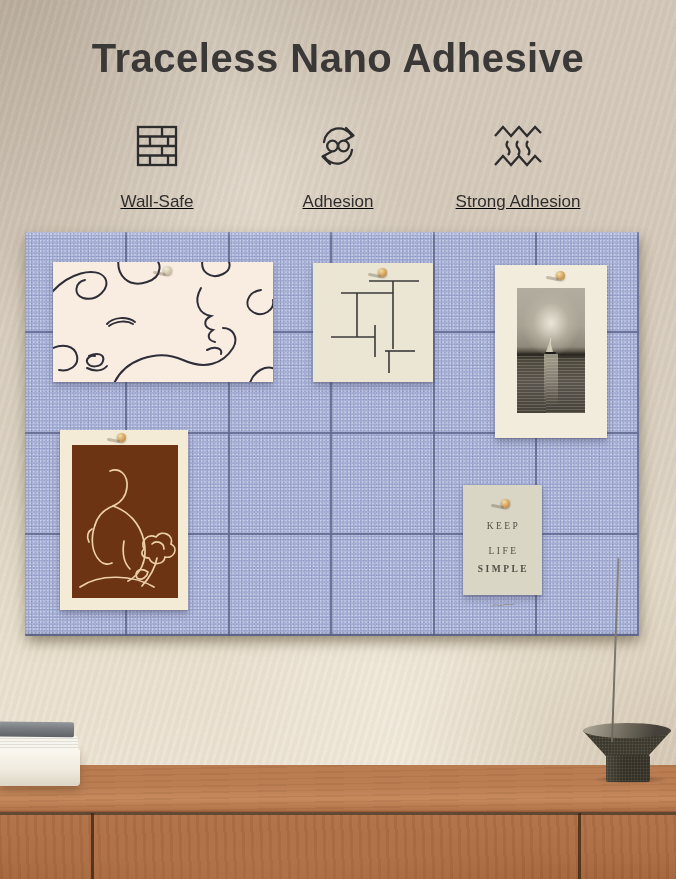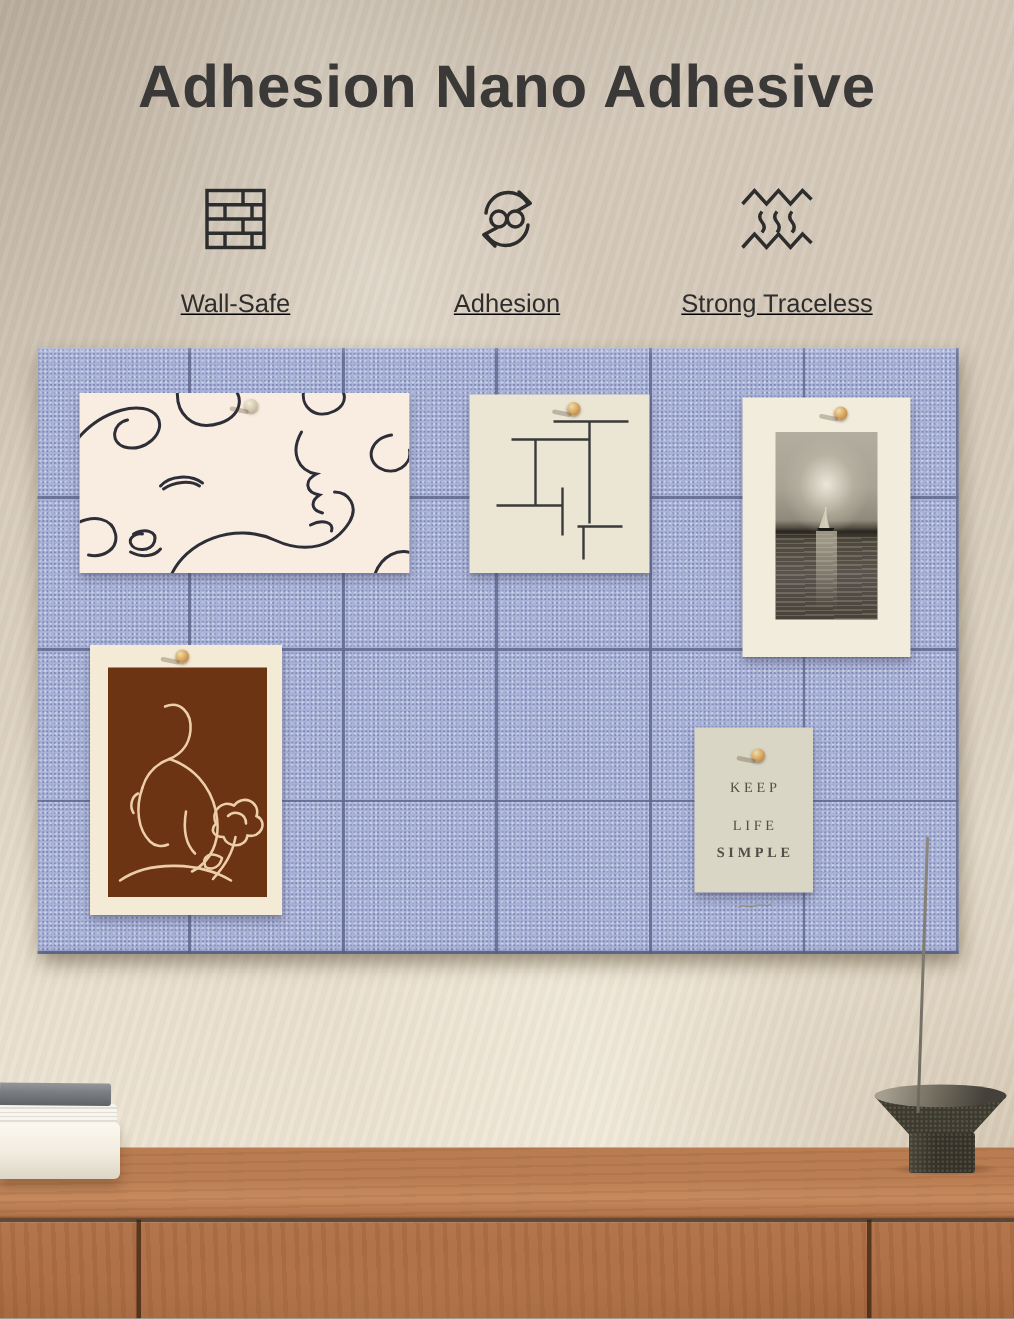--- a/index.html
+++ b/index.html
@@ -105,21 +105,21 @@
     background-color:#343128;
     background-image:radial-gradient(rgba(190,180,150,0.2) 0.6px, rgba(0,0,0,0) 1.2px),
       linear-gradient(90deg, rgba(130,125,105,0.25), rgba(0,0,0,0) 40%);background-size:3px 3px,auto;}
 </style>
 </head>
 <body>
 
 <div class="scene">
   <div class="wall-texture"></div>
 
-  <h1 class="title">Adhesion Nano Adhesive</h1>
+  <h1 class="title">Traceless Nano Adhesive</h1>
 
   <div class="feature" style="left:77px">
     <span class="f-icon">
       <svg width="50" height="48" viewBox="0 0 48 48">
         <rect x="5" y="5" width="38" height="38"></rect>
         <line x1="5" y1="14.5" x2="43" y2="14.5"></line>
         <line x1="5" y1="24" x2="43" y2="24"></line>
         <line x1="5" y1="33.5" x2="43" y2="33.5"></line>
         <line x1="29" y1="5" x2="29" y2="14.5"></line>
         <line x1="17" y1="14.5" x2="17" y2="24"></line>
@@ -149,21 +149,21 @@
   <div class="feature" style="left:438px">
     <span class="f-icon">
       <svg width="58" height="48" viewBox="0 0 56 48" stroke-linejoin="miter">
         <polyline points="5,14 13,5 21,14 29,5 37,14 45,5 51,11" fill="none"></polyline>
         <polyline points="5,43 13,34 21,43 29,34 37,43 45,34 51,40" fill="none"></polyline>
         <path d="M18,19 q-3,3.5 0,7 q3,3.5 0,7" fill="none"></path>
         <path d="M28,19 q-3,3.5 0,7 q3,3.5 0,7" fill="none"></path>
         <path d="M38,19 q-3,3.5 0,7 q3,3.5 0,7" fill="none"></path>
       </svg>
     </span>
-    <div class="f-label">Strong Traceless</div>
+    <div class="f-label">Strong Adhesion</div>
   </div>
 
   <div class="board"></div>
 
   <div class="art art-faces">
     <svg width="220" height="120" viewBox="0 0 220 120">
       <path d="M-4,34 C14,10 44,4 52,16 C58,26 44,40 30,36 C20,33 22,20 32,18"></path>
       <path d="M66,-6 C62,14 76,26 94,20 C110,15 110,-2 98,-6"></path>
       <path d="M150,-4 C146,10 158,18 170,12 C180,7 178,-4 168,-6"></path>
       <path d="M208,28 C194,30 190,44 200,50 C210,56 222,48 220,38"></path>

